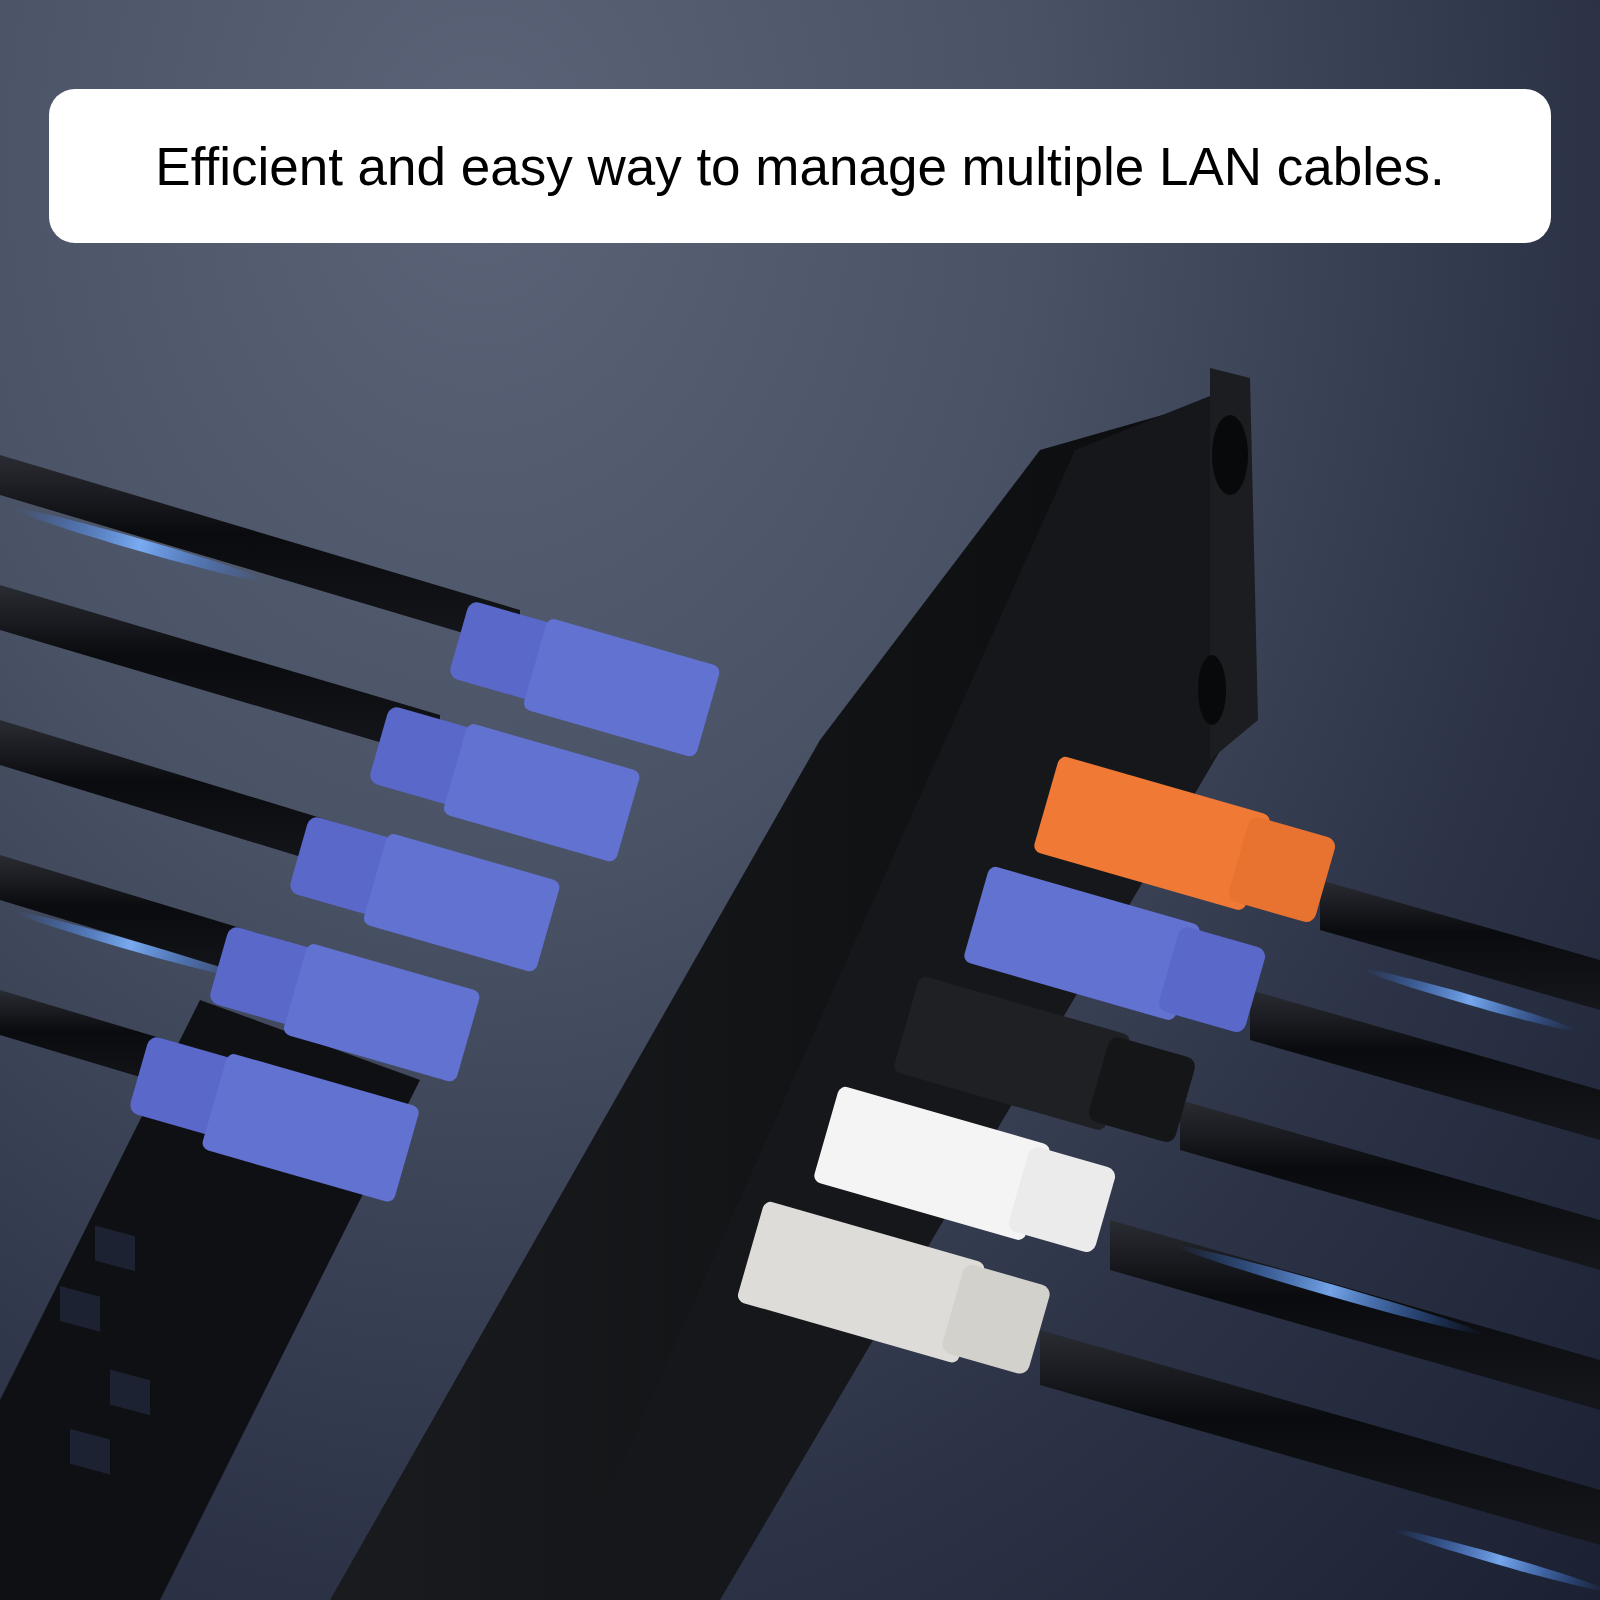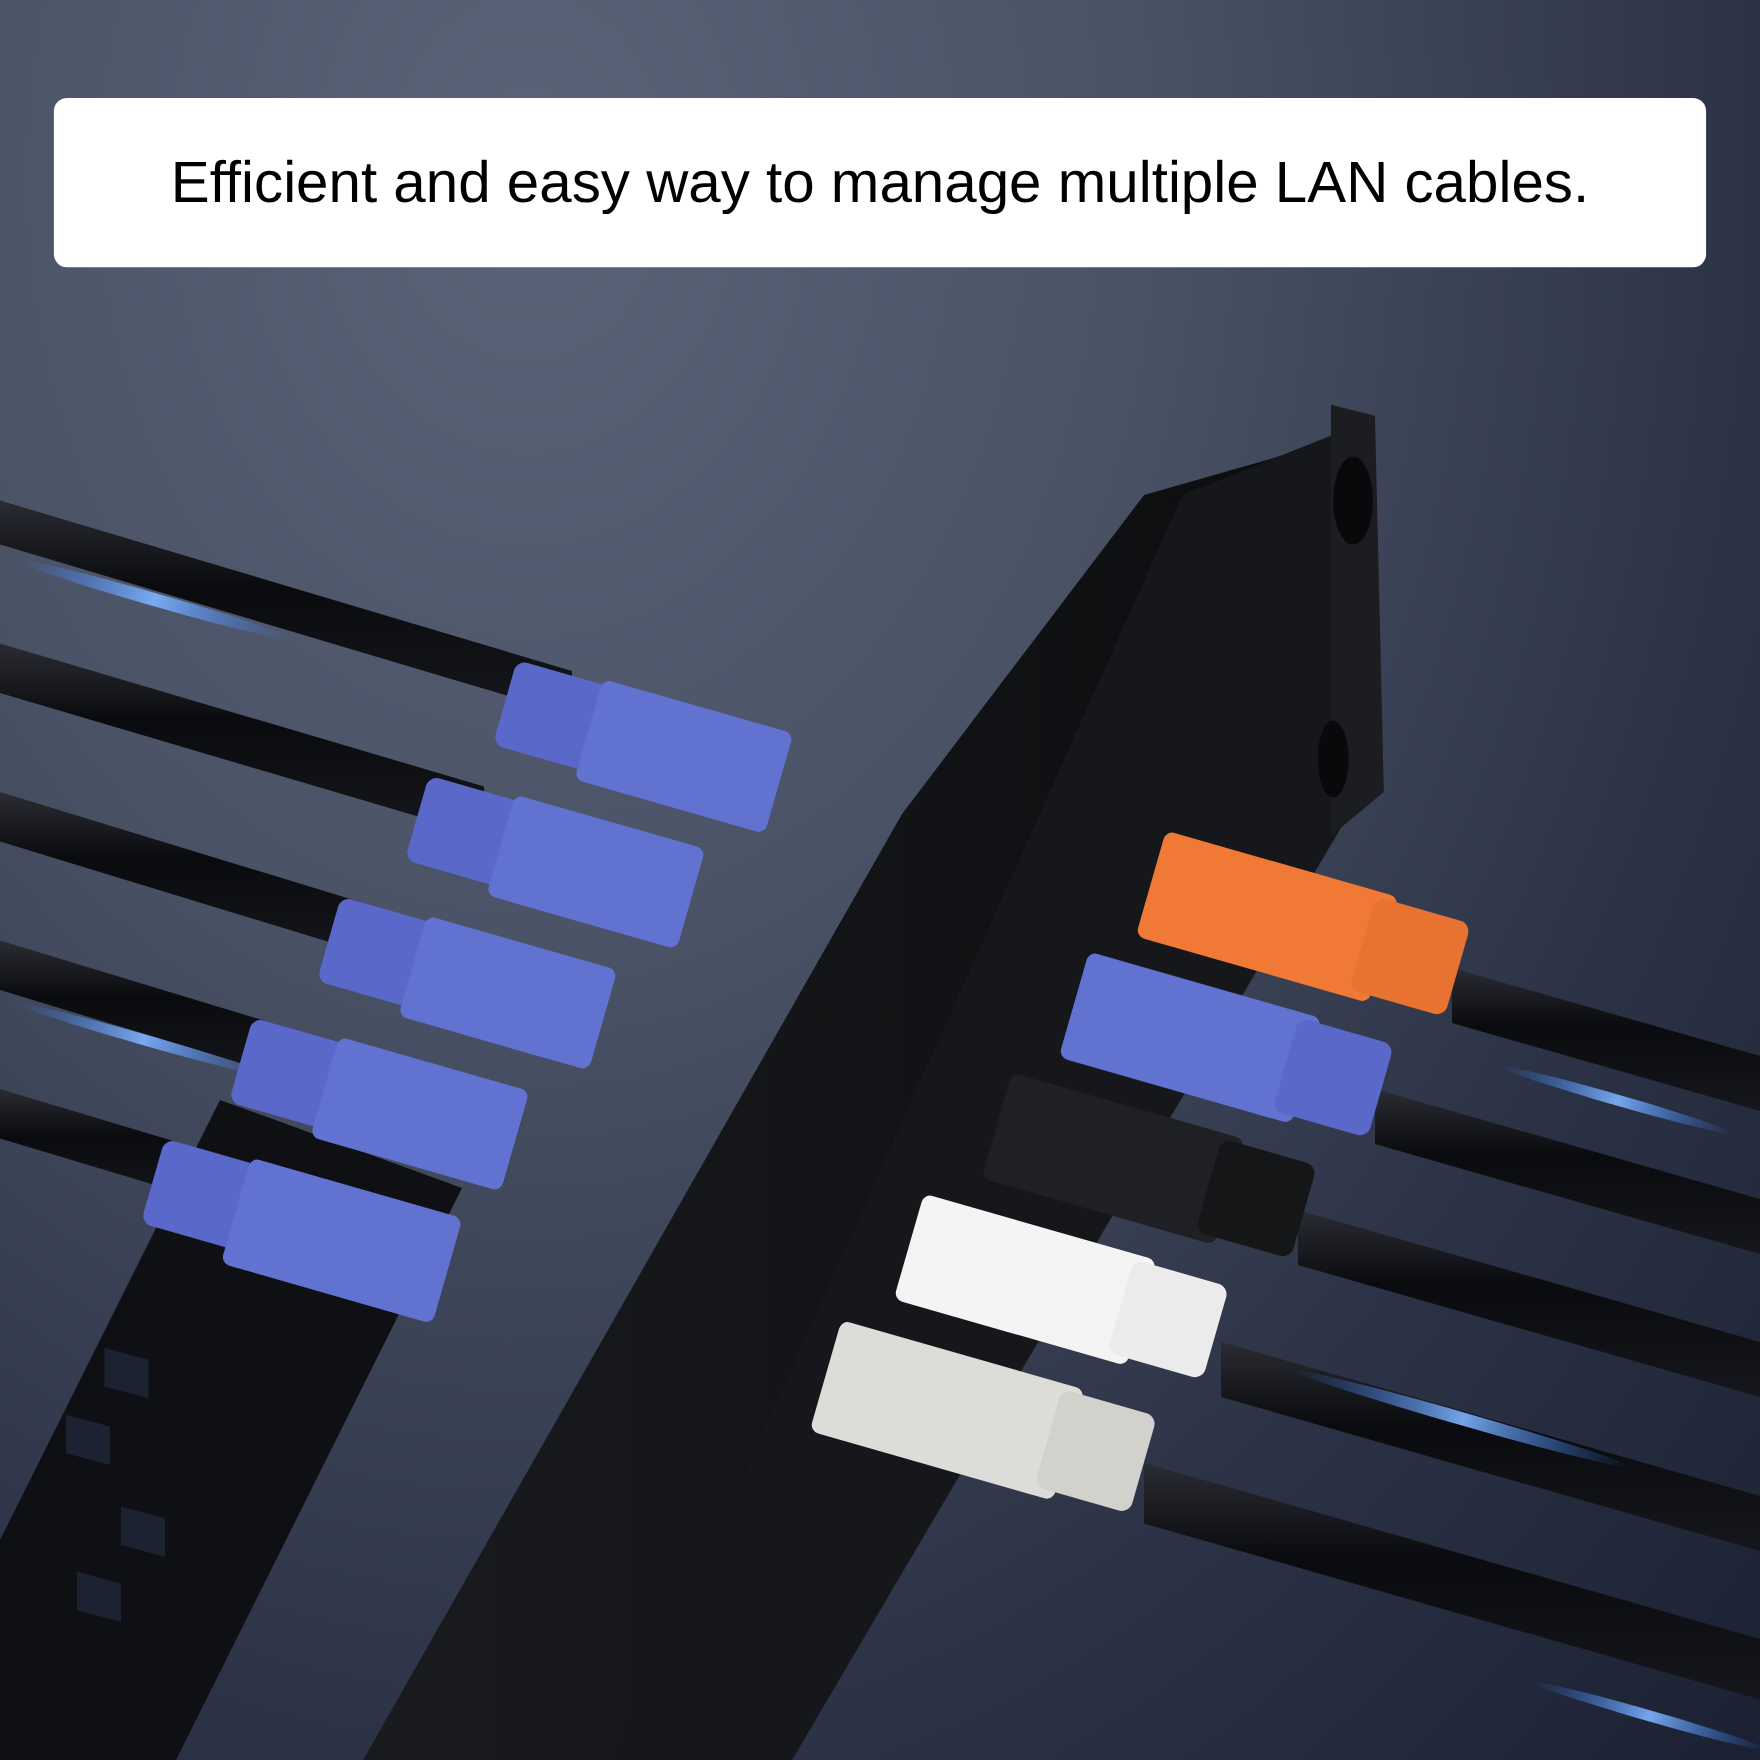--- a/index.html
+++ b/index.html
@@ -10,21 +10,21 @@
   }
   .stage { position: relative; width: 1600px; height: 1600px; overflow: hidden; }
   .bg {
     position: absolute; inset: 0;
     background:
       radial-gradient(ellipse at 30% 10%, #5b6378 0%, #4a5266 35%, #2c3346 70%, #1b2133 100%);
   }
   .scene { position: absolute; inset: 0; }
   .caption-box {
     position: absolute; left: 49px; top: 89px; width: 1502px; height: 154px;
-    background: #ffffff; border-radius: 12px;
+    background: #ffffff; border-radius: 26px;
     display: flex; align-items: center; justify-content: center;
   }
   .caption-text {
     font-family: "Liberation Sans", sans-serif;
     font-size: 53px; color: #000000; letter-spacing: 0px;
     white-space: nowrap;
   }
 </style>
 </head>
 <body>

